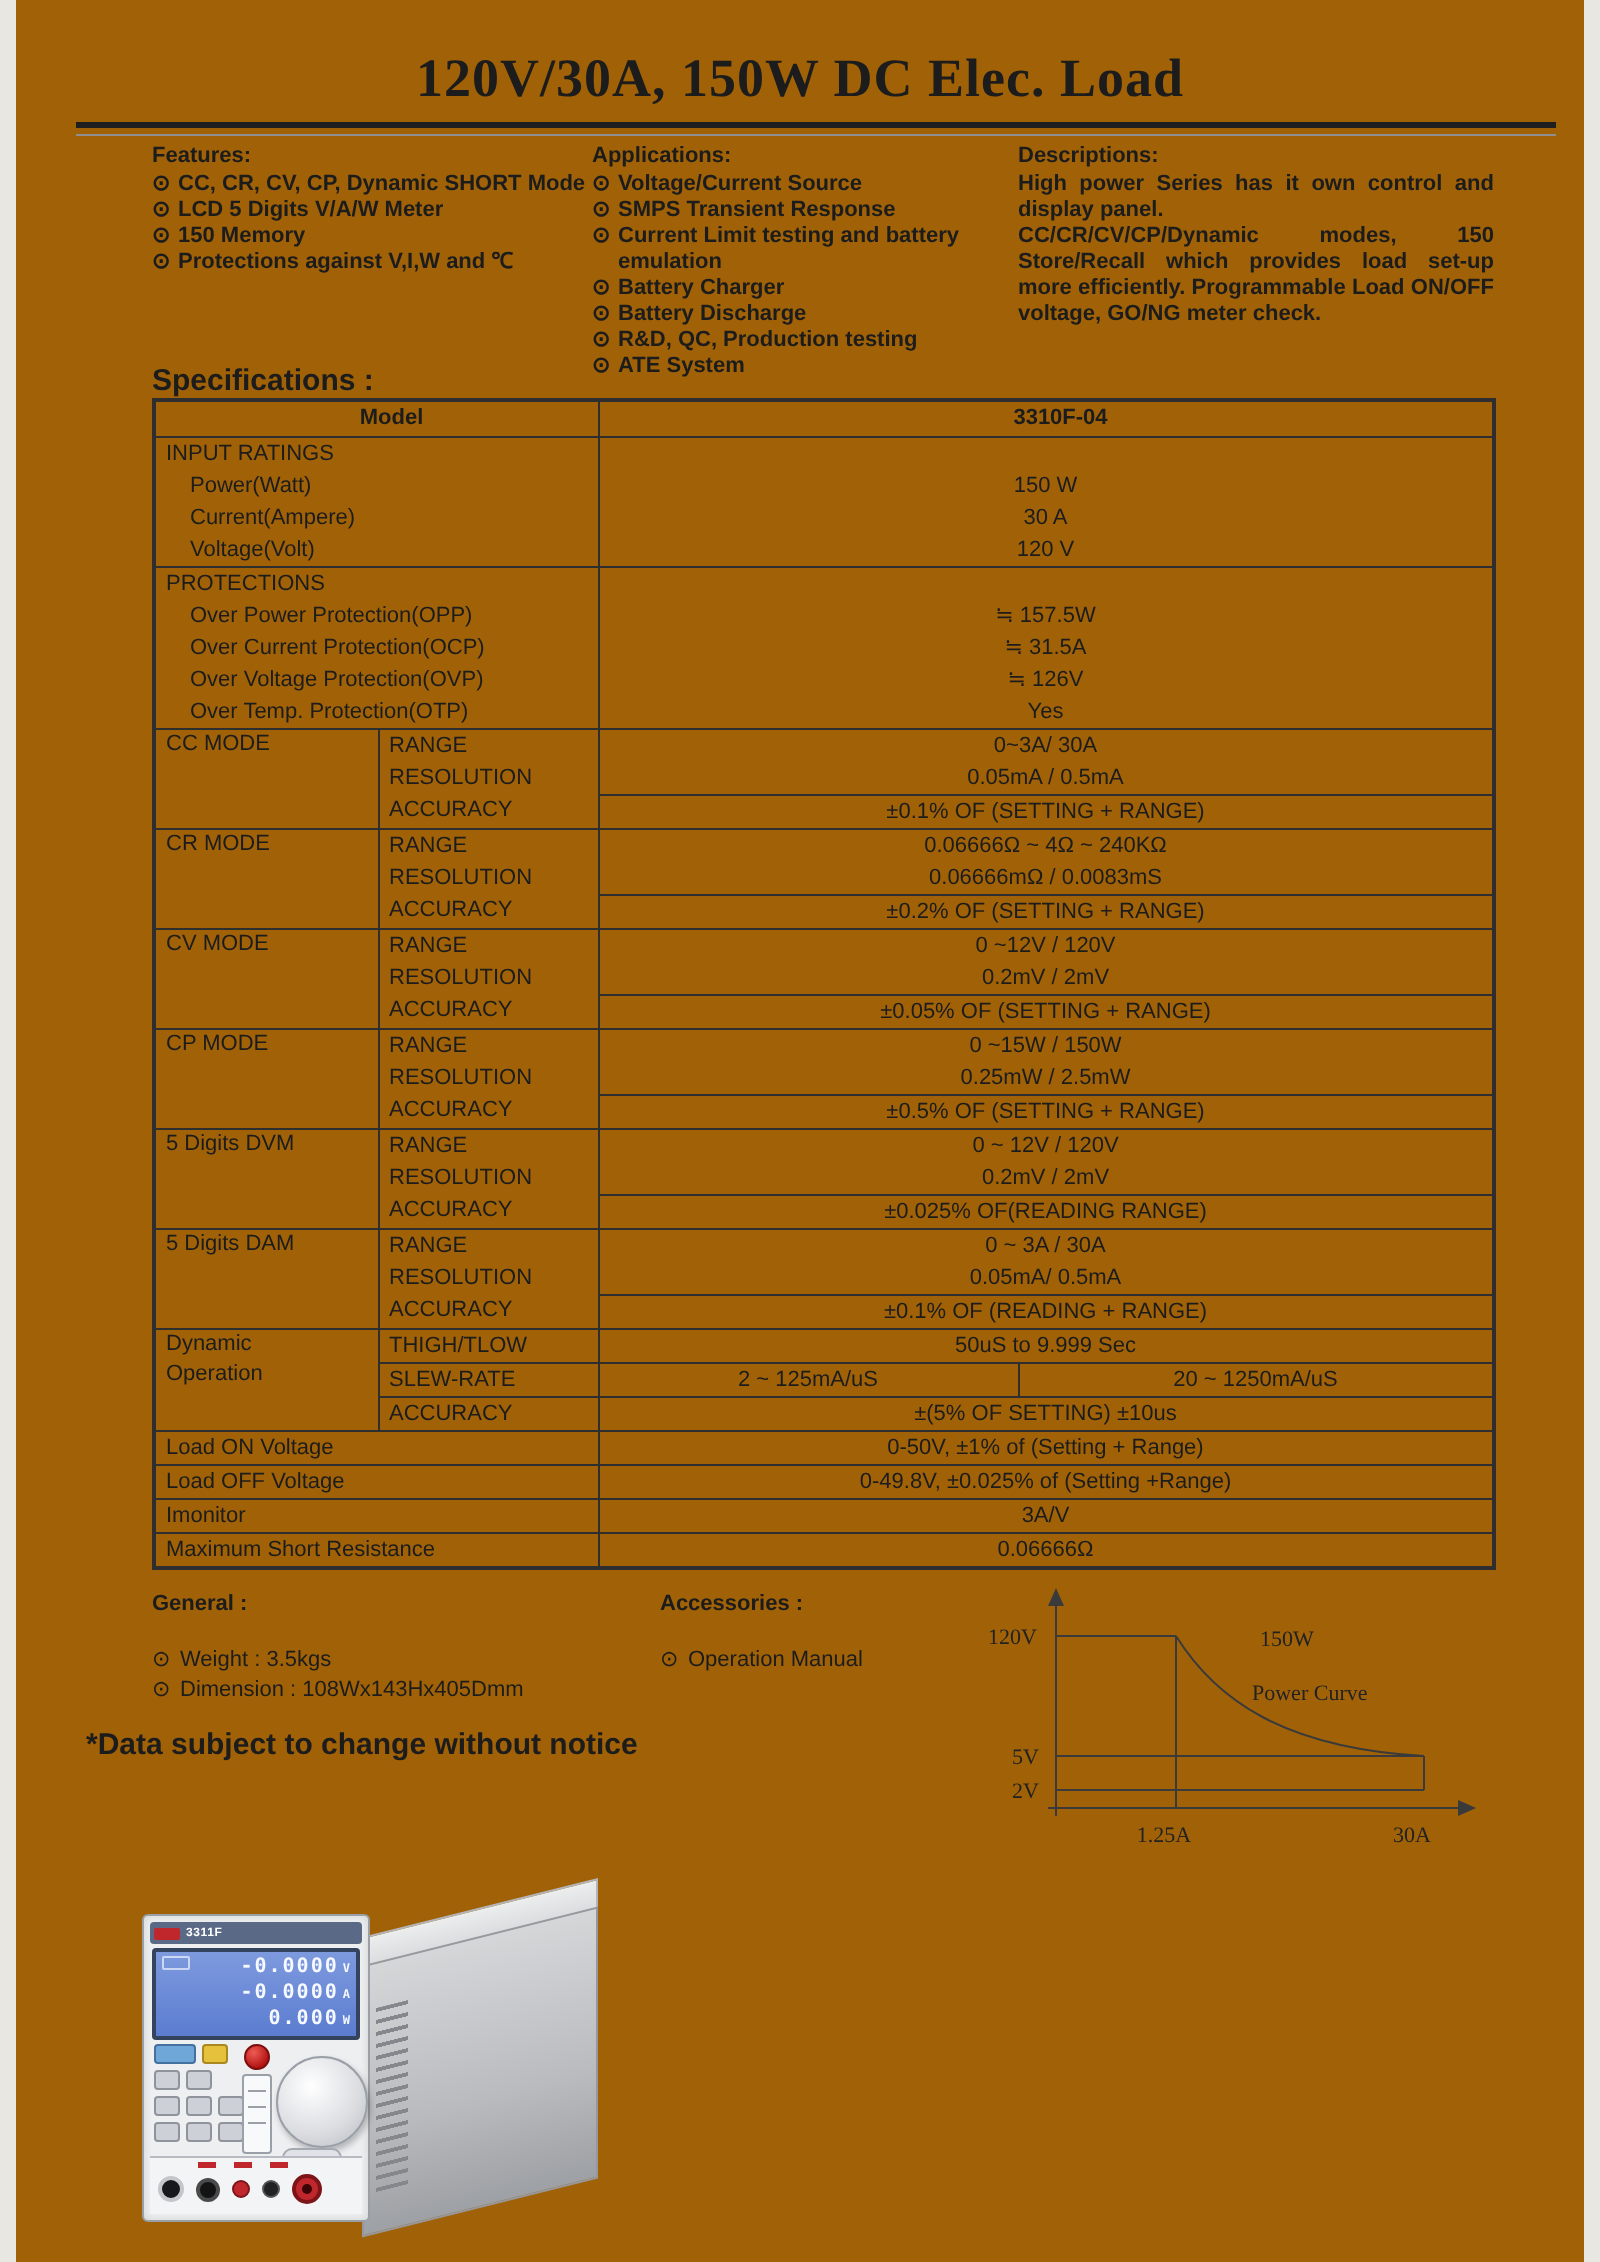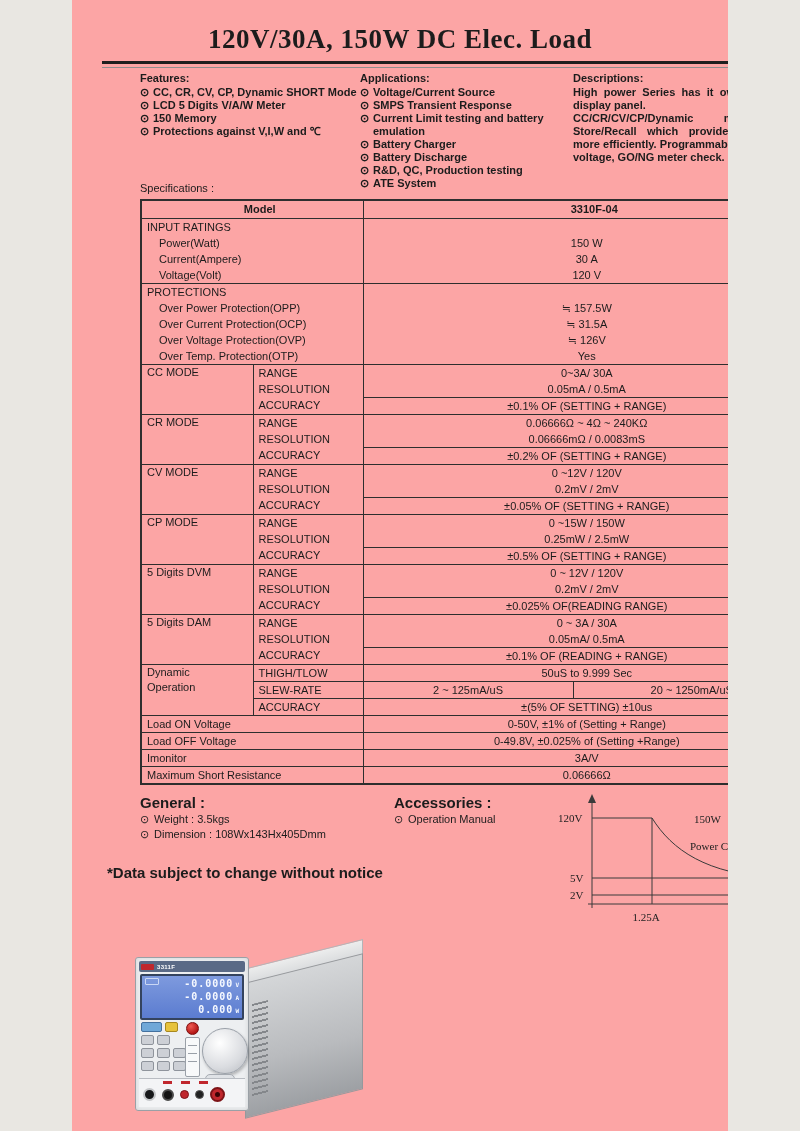--- a/index.html
+++ b/index.html
@@ -1,18 +1,18 @@
 <!DOCTYPE html>
 <html><head>
 <meta charset="utf-8">
 <style>
   html,body { margin:0; padding:0; background:#e9e7e2; }
   .page {
-    position:relative; width:656px; height:1131px; margin:0 auto;
-    background:#fca5a5; color:#1c1c1c;
+    position:relative; width:784px; height:1131px; margin:0 auto;
+    background:#a16207; color:#1c1c1c;
     font-family:"Liberation Sans", sans-serif; overflow:hidden;
   }
 
   
   .doc-title {
     position:absolute; top:24px; left:0; width:100%; text-align:center;
     font-family:"Liberation Serif", serif; font-weight:bold; font-size:27px;
     letter-spacing:.5px;
   }
   .title-rule {
@@ -27,21 +27,21 @@
   .col-desc     { left:501px; width:238px; }
   .intro-col h3 { margin:0 0 1px 0; font-size:11px; }
   .intro-col ul { margin:0; padding:0; list-style:none; }
   .intro-col li { position:relative; padding-left:13px; }
   .intro-col li::before { content:"⊙"; position:absolute; left:0; top:0; }
   .col-desc p { margin:0; text-align:justify; }
 
   
   .spec-heading {
     position:absolute; top:182px; left:68px;
-    font-size:11px; font-weight:normal;
+    font-size:15px; font-weight:bold;
   }
   .spec-table {
     position:absolute; top:199px; left:68px;
     border-collapse:collapse; table-layout:fixed; width:670px;
     border:2px solid #2e2e2e; font-size:11px;
   }
   .spec-table td {
     border-left:1px solid #2e2e2e; border-right:1px solid #2e2e2e;
     padding:0 5px; height:16px; line-height:15px;
     white-space:nowrap; overflow:hidden;
@@ -52,21 +52,21 @@
   .spec-table td.b  { font-weight:bold;padding-left:20px; }
   .spec-table td.ind{ padding-left:17px; }
   .spec-table td.vt { vertical-align:top; }
   .spec-table tr.hdr td { height:17px; }
   .blk { display:block; }
 
   
   .foot-col { position:absolute; font-size:11px; line-height:15px; }
   .gen-col { top:795px; left:68px; width:230px; }
   .acc-col { top:795px; left:322px; width:180px; }
-  .foot-col h3 { margin:0 0 2px 0; font-size:15px; font-weight:bold; }
+  .foot-col h3 { margin:0 0 13px 0; font-size:11px; font-weight:bold; }
   .foot-col ul { margin:0; padding:0; list-style:none; }
   .foot-col li { position:relative; padding-left:14px; }
   .foot-col li::before { content:"⊙"; position:absolute; left:0; top:0; }
 
   
   .power-chart { position:absolute; top:788px; left:472px; width:268px; height:145px; }
   .power-chart svg text { font-family:"Liberation Serif", serif; font-size:11px; fill:#222; }
 
   
   .footnote {

